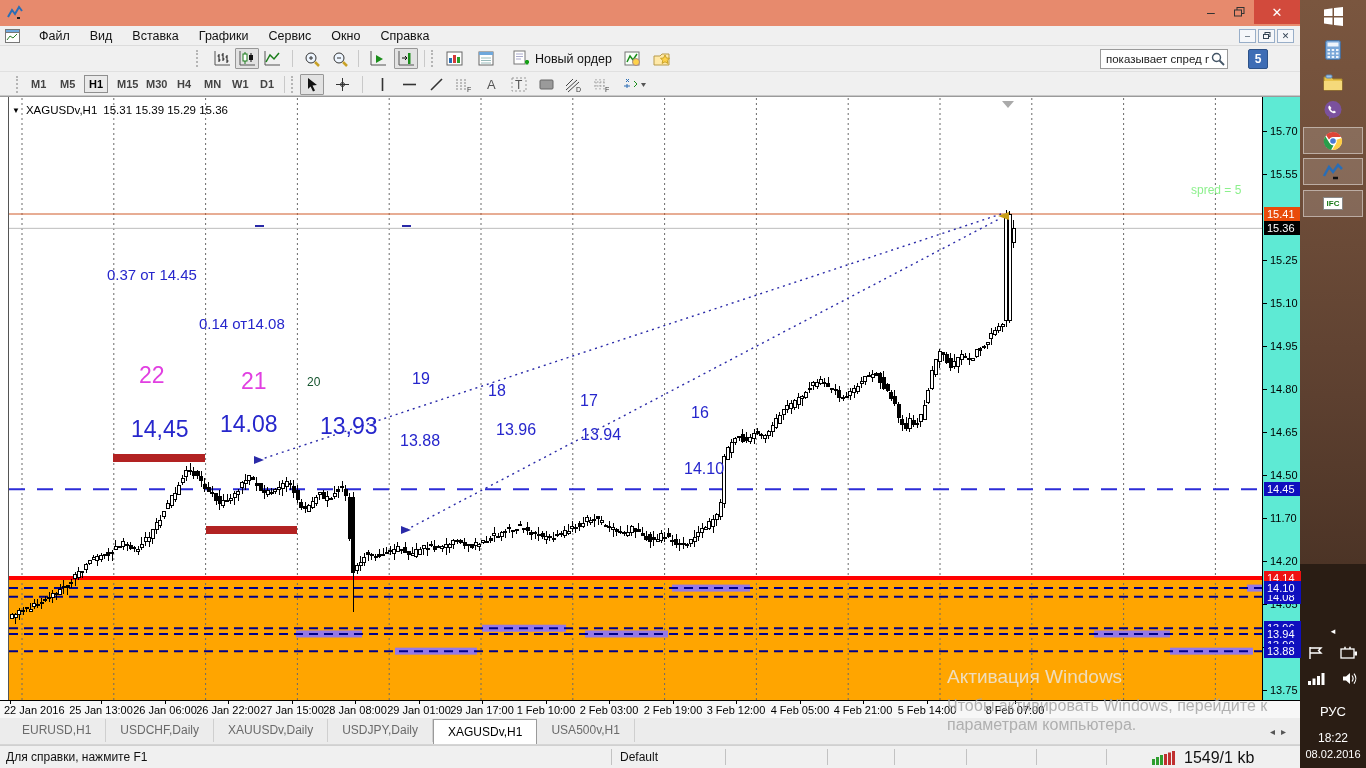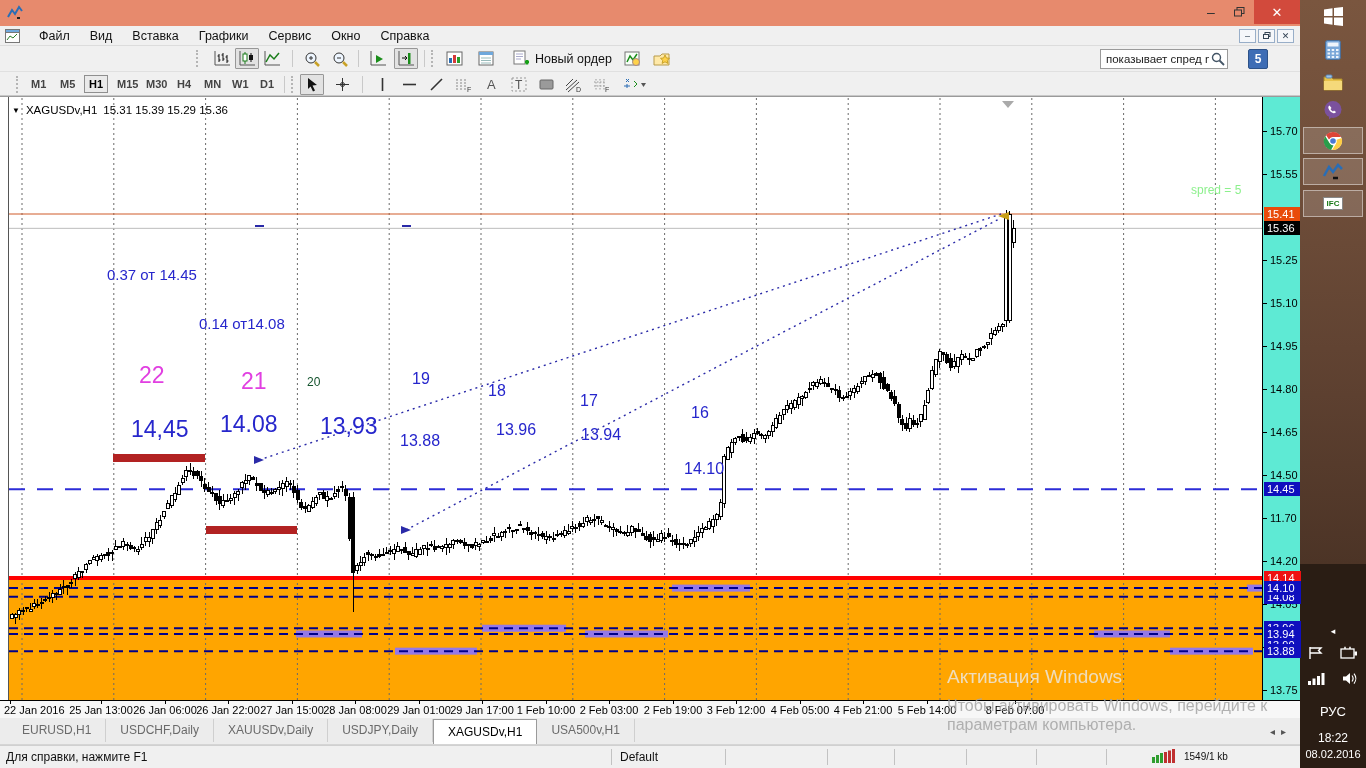--- a/index.html
+++ b/index.html
@@ -54,21 +54,21 @@
   .t-tick { position:absolute; top:0; width:1px; height:3px; background:#000; }
   #tabbar { position:absolute; left:0; top:718px; width:1300px; height:27px; background:#ececec; border-bottom:1px solid #d5d5d5; display:flex; align-items:flex-end; padding-left:8px; }
   .tab { height:23px; padding:4px 14px 0 14px; font-size:12px; color:#6a6a6a; border-right:1px solid #cfcfcf; }
   .tab.active { background:#fff; border:1px solid #9a9a9a; border-bottom:none; height:25px; color:#000; padding-top:5px; }
   #tab-scroll { position:absolute; right:8px; top:8px; font-size:10px; color:#555; letter-spacing:6px; }
   #statusbar { position:absolute; left:0; top:745px; width:1300px; height:23px; background:#f0f0f0; border-top:1px solid #d0d0d0; font-size:12px; color:#111; }
   #status-help { position:absolute; left:6px; top:4px; }
   #status-profile { position:absolute; left:620px; top:4px; }
   .ssep { position:absolute; top:3px; width:1px; height:16px; background:#c2c2c2; }
   #conn { position:absolute; left:1152px; top:3px; display:flex; align-items:center; gap:6px; }
-  #conn-text { font-size:10px; color:#111; }
+  #conn-text { font-size:16px; color:#111; }
   
   .wm { position:absolute; pointer-events:none; z-index:60; white-space:nowrap; }
   #wm1 { left:947px; top:666px; font-size:19px; color:rgba(235,235,235,0.8); }
   #wm2 { left:947px; top:697px; font-size:16px; color:rgba(165,165,165,0.85); }
   #wm3 { left:947px; top:716px; font-size:16px; color:rgba(165,165,165,0.85); }
   
   #taskbar { position:absolute; left:1300px; top:0; width:66px; height:564px;
     background:linear-gradient(180deg,#7a563f 0%,#6e4d39 35%,#5d4030 70%,#4c3426 100%); }
   .tk-icon { position:absolute; left:0; width:66px; display:flex; align-items:center; justify-content:center; }
   .tk-boxed { position:absolute; left:3px; width:60px; height:27px; background:rgba(255,255,255,0.16); border:1px solid rgba(255,255,255,0.45); display:flex; align-items:center; justify-content:center; }

